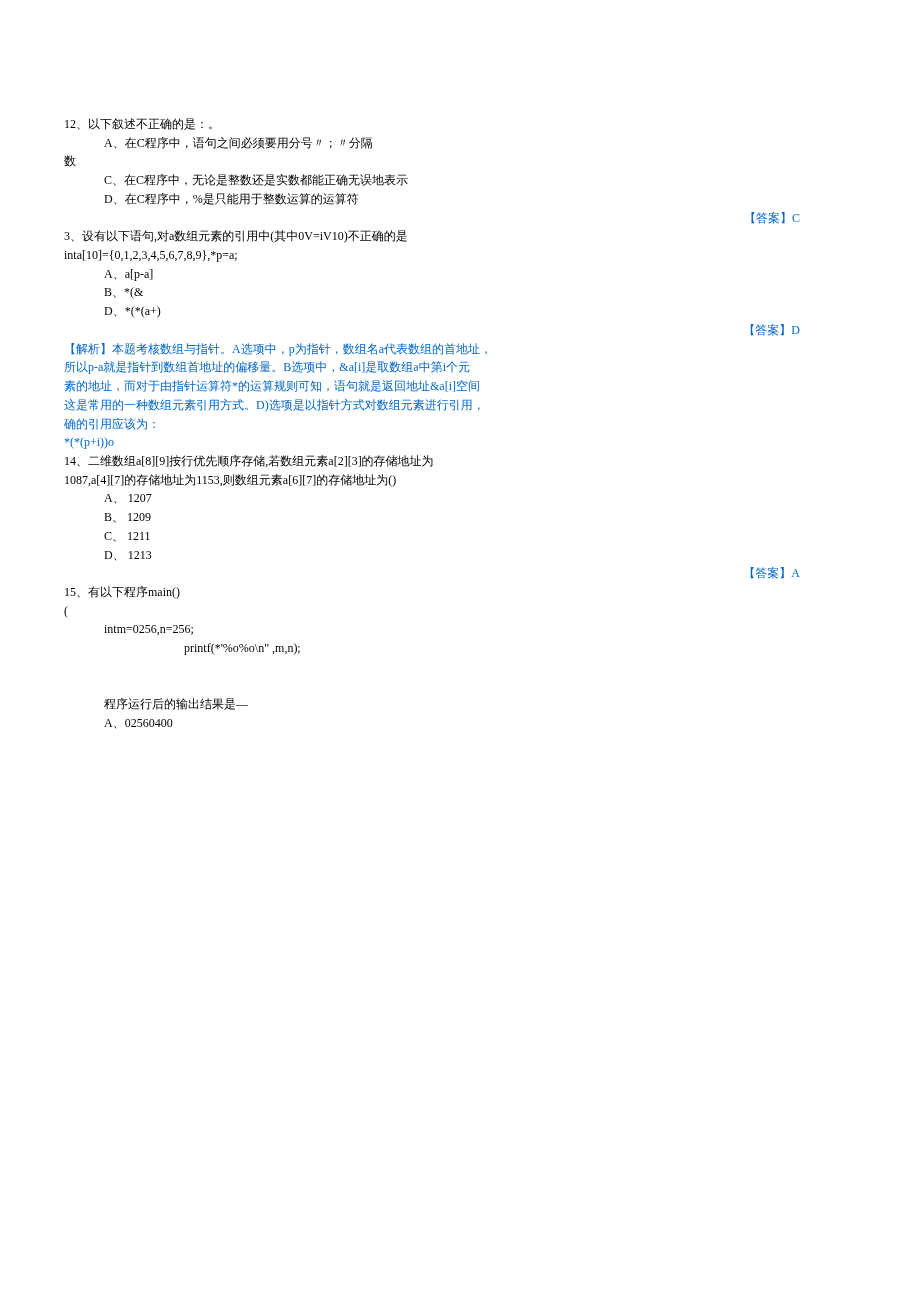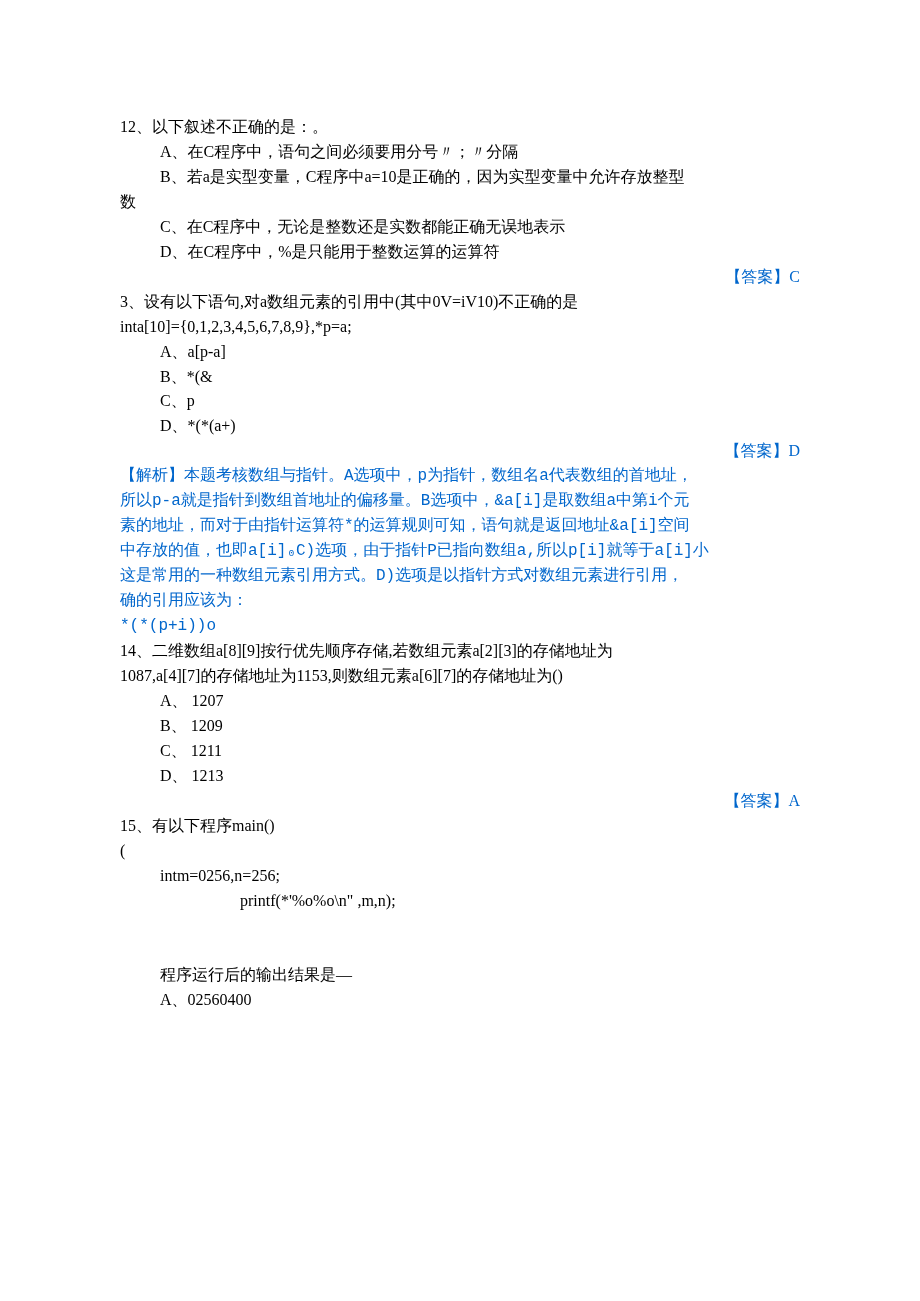--- a/index.html
+++ b/index.html
@@ -3,59 +3,56 @@
 <meta charset="utf-8">
 <style>
   body {
     margin: 0;
     padding: 0;
     background: #ffffff;
     font-family: "SimSun", "宋体", serif;
     width: 920px;
   }
   .page {
-    padding: 115px 120px 100px 120px;
+    padding: 115px 120px 100px 64px;
     box-sizing: border-box;
-    font-size: 16px;
+    font-size: 12px;
     line-height: 1.56;
     color: #000000;
   }
   .line {
     white-space: pre-wrap;
     word-break: break-all;
   }
   .indent1 { padding-left: 40px; }
   .indent3 { padding-left: 120px; }
   .answer { color: #0066cc; text-align: right; }
-  .analysis { color: #0066cc; font-family: Liberation Mono, monospace; }
+  .analysis { color: #0066cc; }
 </style>
 </head>
 <body>
 
 <div class="page">
 
   <div class="line">12、以下叙述不正确的是：。</div>
   <div class="line indent1">A、在C程序中，语句之间必须要用分号〃；〃分隔</div>
-  <div class="line indent1">B、若a是实型变量，C程序中a=10是正确的，因为实型变量中允许存放整型</div>
   <div class="line">数</div>
   <div class="line indent1">C、在C程序中，无论是整数还是实数都能正确无误地表示</div>
   <div class="line indent1">D、在C程序中，%是只能用于整数运算的运算符</div>
   <div class="line answer">【答案】C</div>
 
   <div class="line">3、设有以下语句,对a数组元素的引用中(其中0V=iV10)不正确的是</div>
   <div class="line">inta[10]={0,1,2,3,4,5,6,7,8,9},*p=a;</div>
   <div class="line indent1">A、a[p-a]</div>
   <div class="line indent1">B、*(&amp;</div>
-  <div class="line indent1">C、p</div>
   <div class="line indent1">D、*(*(a+)</div>
   <div class="line answer">【答案】D</div>
   <div class="line analysis">【解析】本题考核数组与指针。A选项中，p为指针，数组名a代表数组的首地址，</div>
   <div class="line analysis">所以p-a就是指针到数组首地址的偏移量。B选项中，&amp;a[i]是取数组a中第i个元</div>
   <div class="line analysis">素的地址，而对于由指针运算符*的运算规则可知，语句就是返回地址&amp;a[i]空间</div>
-  <div class="line analysis">中存放的值，也即a[i]₀C)选项，由于指针P已指向数组a,所以p[i]就等于a[i]小</div>
   <div class="line analysis">这是常用的一种数组元素引用方式。D)选项是以指针方式对数组元素进行引用，</div>
   <div class="line analysis">确的引用应该为：</div>
   <div class="line analysis">*(*(p+i))o</div>
 
   <div class="line">14、二维数组a[8][9]按行优先顺序存储,若数组元素a[2][3]的存储地址为</div>
   <div class="line">1087,a[4][7]的存储地址为1153,则数组元素a[6][7]的存储地址为()</div>
   <div class="line indent1">A、 1207</div>
   <div class="line indent1">B、 1209</div>
   <div class="line indent1">C、 1211</div>
   <div class="line indent1">D、 1213</div>

